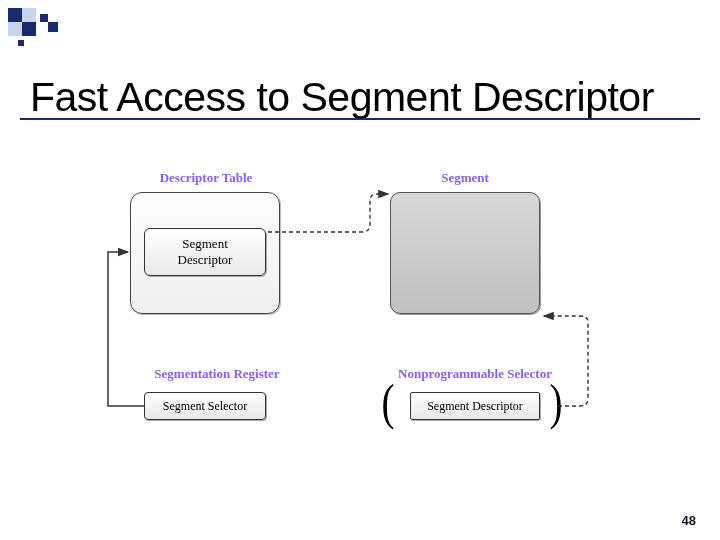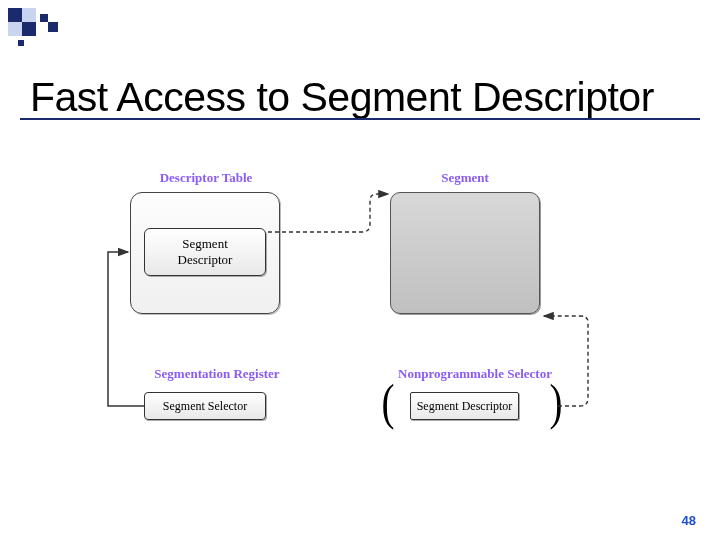--- a/index.html
+++ b/index.html
@@ -105,21 +105,21 @@
     align-items: center;
     justify-content: center;
     font-family: Georgia, serif;
     font-size: 12px;
     box-shadow: 1px 1px 0 #aaa;
   }
   .seg-desc-box2 {
     position: absolute;
     top: 222px;
     left: 320px;
-    width: 109px;
+    width: 130px;
     height: 28px;
     border: 1.5px solid #333;
     border-radius: 2px;
     background: linear-gradient(#fff, #e8e8e8);
     display: flex;
     align-items: center;
     justify-content: center;
     font-family: Georgia, serif;
     font-size: 12px;
     box-shadow: 1px 1px 0 #aaa;
@@ -131,21 +131,21 @@
     font-weight: 300;
     color: #000;
     transform: scaleY(0.85) scaleX(0.65);
   }
   .page-num {
     position: absolute;
     bottom: 12px;
     right: 24px;
     font-size: 13px;
     font-weight: bold;
-    color: #1d4ed8;
+    color: #0f172a;
   }
   svg.arrows {
     position: absolute;
     top: 0; left: 0;
     width: 540px; height: 280px;
     pointer-events: none;
   }
 </style>
 </head>
 <body>

